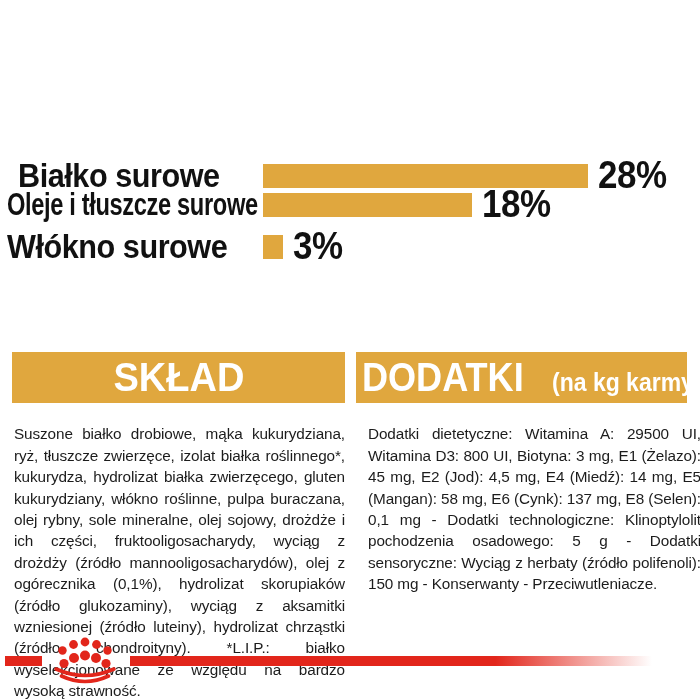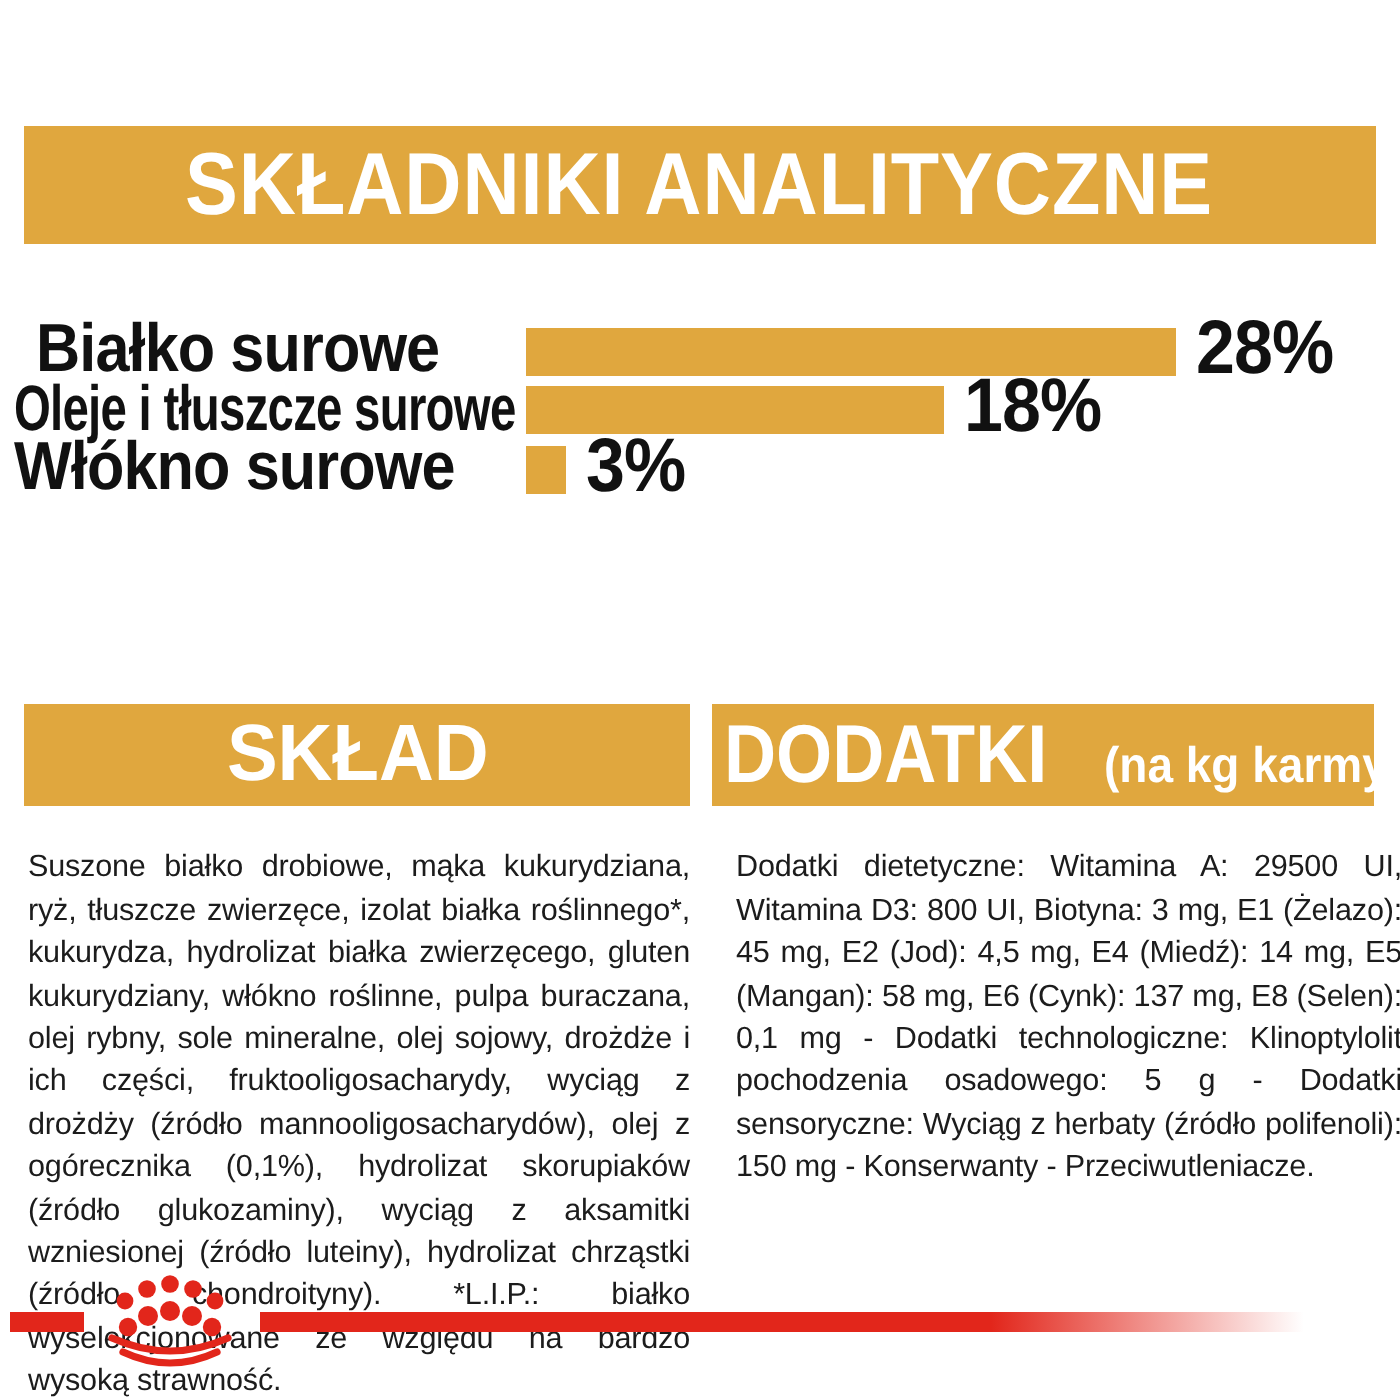--- a/index.html
+++ b/index.html
@@ -17,21 +17,21 @@
   .banner{
     position:absolute;left:12px;top:63px;width:676px;height:59px;
     background:var(--gold);display:flex;align-items:center;justify-content:center;
   }
   .banner-title{
     color:#fff;font-weight:700;font-size:44px;letter-spacing:.5px;white-space:nowrap;
     transform:scaleX(.90);transform-origin:center;
   }
   
   .chart-row{position:absolute;left:0;width:700px;height:26px;}
-  .row-1{top:163px;} .row-2{top:192px;} .row-3{top:222px;}
+  .row-1{top:163px;} .row-2{top:192px;} .row-3{top:234px;}
   .row-label{
     position:absolute;top:50%;font-weight:700;white-space:nowrap;color:#111;
     transform-origin:left center;letter-spacing:-.5px;
   }
   .row-1 .row-label{left:18px;font-size:34px;transform:translateY(-52%) scaleX(.90);}
   .row-2 .row-label{left:7px;font-size:32px;transform:translateY(-52%) scaleX(.74);}
   .row-3 .row-label{left:7px;font-size:34px;transform:translateY(-52%) scaleX(.90);}
   .bar{
     position:absolute;left:263px;top:50%;transform:translateY(-50%);
     height:24px;background:var(--gold);
@@ -70,23 +70,20 @@
     position:absolute;left:130px;top:656px;width:522px;height:10px;
     background:linear-gradient(to right,var(--red) 0%,var(--red) 70%,rgba(226,38,27,0) 100%);
   }
   .crown{position:absolute;left:47px;top:636px;width:76px;height:52px;}
 </style>
 </head>
 <body>
 
 <div class="canvas">
 
-  <header class="banner">
-    <span class="banner-title">SKŁADNIKI ANALITYCZNE</span>
-  </header>
 
   <section>
     <div class="chart-row row-1">
       <span class="row-label">Białko surowe</span>
       <div class="bar" style="left: 263px; width: 325px; height: 24px; background: rgb(224, 167, 62);"></div>
       <span class="pct" style="left: 598px;">28%</span>
     </div>
     <div class="chart-row row-2">
       <span class="row-label">Oleje i tłuszcze surowe</span>
       <div class="bar" style="left: 263px; width: 209px; height: 24px; background: rgb(224, 167, 62);"></div>

